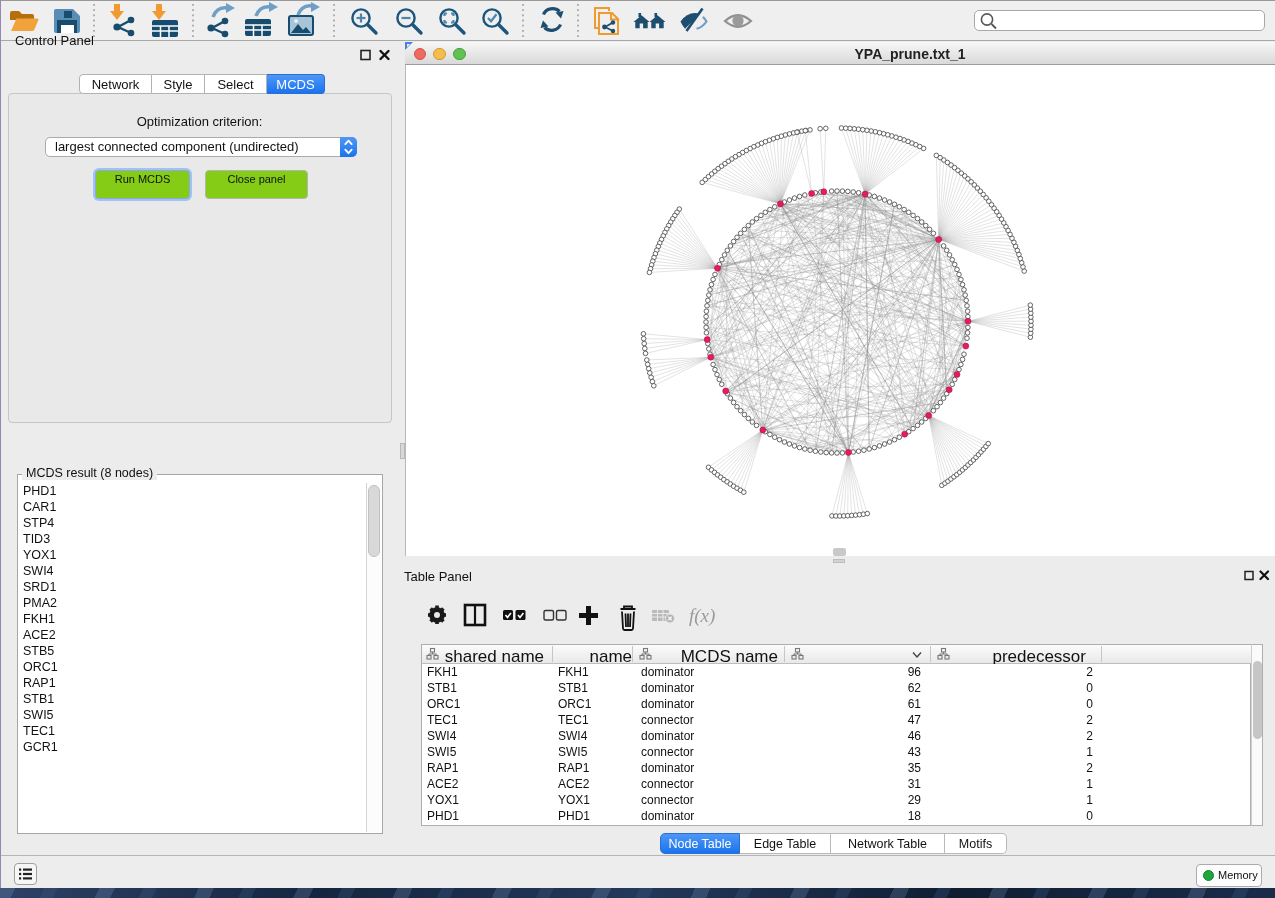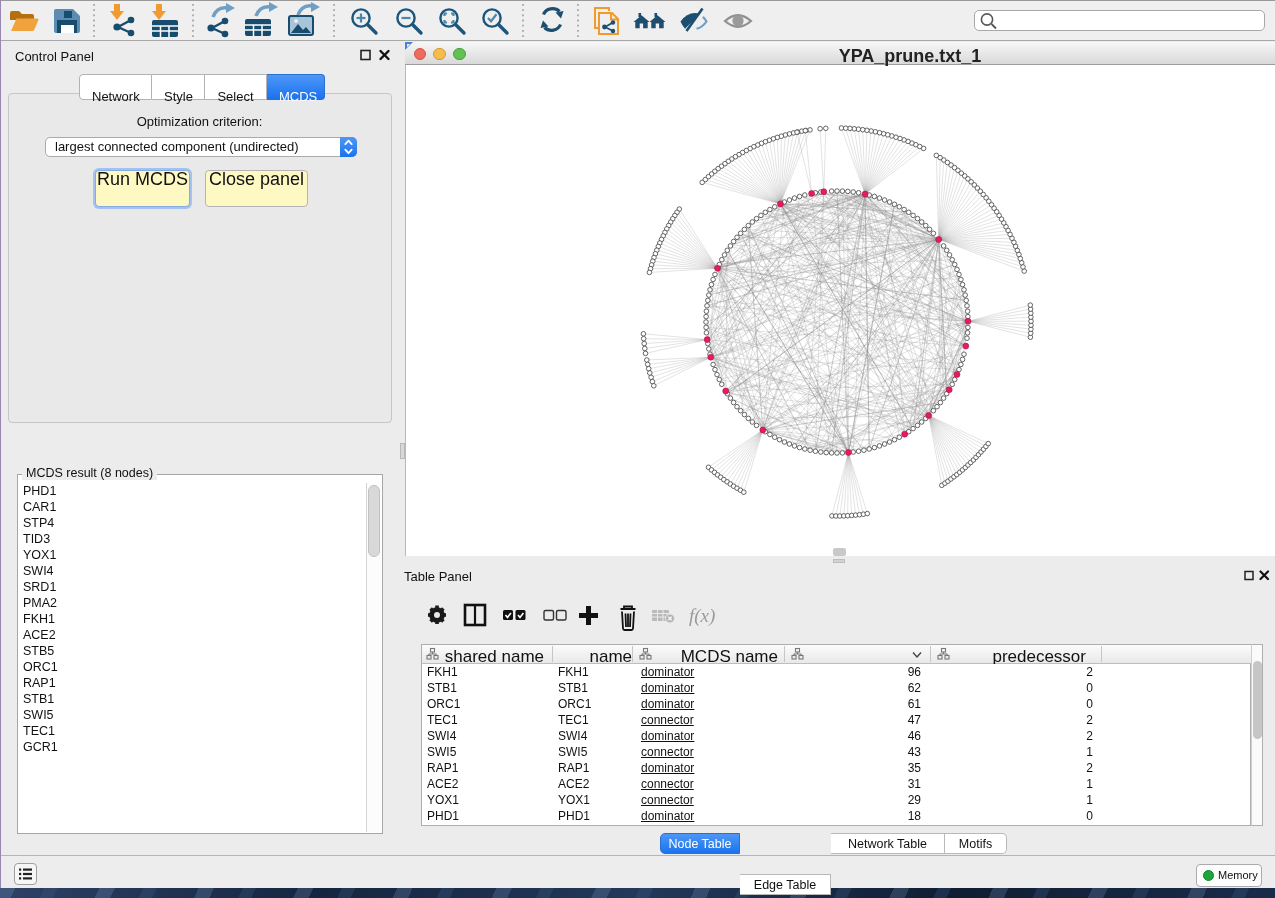--- a/index.html
+++ b/index.html
@@ -9,55 +9,55 @@
 #page { position:relative; width:1275px; height:898px; }
 
 #toolbar { left:0; top:0; width:1275px; height:41px; background:#efefef;
   border-top:1px solid #9a9a9a; border-bottom:1px solid #a8a8a8; }
 #searchbox { position:absolute; left:974px; top:10px; width:291px; height:21px;
   background:#fff; border:1px solid #a8a8a8; border-radius:5px; }
 
 #cpanel { left:1px; top:42px; width:399px; height:813px; background:#ececec; }
 .tabs { position:absolute; left:79px; top:74px; height:20px; display:flex; z-index:3; }
 .tab { height:20px; line-height:19px; font-size:13px; color:#111; text-align:center;
-  background:#fff; border:1px solid #b3b3b3; border-left:none; padding:12px; }
+  background:#fff; border:1px solid #b3b3b3; border-left:none; padding:0; }
 .tab.first { border-left:1px solid #b3b3b3; border-radius:4px 0 0 4px; }
 .tab.last { border-radius:0 4px 4px 0; }
 .tab.sel { background:linear-gradient(#4f97f7,#1a73ee); color:#fff; border-color:#2a6fd4; }
 #tabpane { left:8px; top:93px; width:384px; height:330px; background:#e9e9e9;
   border:1px solid #c6c6c6; border-radius:4px; }
 #optlabel { left:0; top:114px; width:399px; text-align:center; font-size:13px; color:#111; }
 #combo { left:45px; top:137px; width:312px; height:20px; background:#fff;
   border:1px solid #ababab; border-radius:5px; font-size:13px; color:#111;
   line-height:18px; padding-left:9px; }
 #combo .step { position:absolute; right:-1px; top:-1px; width:17px; height:20px;
   background:linear-gradient(#4f97f7,#1a73ee); border-radius:0 5px 5px 0; }
-.btn { position:absolute; height:37px; background:#fef9c3; border:1px solid #b4b4b4;
-  border-radius:4px; font-size:18px; color:#111; text-align:center; line-height:17px; }
+.btn { position:absolute; height:29px; background:#84cc16; border:1px solid #b4b4b4;
+  border-radius:4px; font-size:11px; color:#111; text-align:center; line-height:17px; }
 #runbtn { left:95px; top:170px; width:95px;
   box-shadow:0 0 0 2px rgba(116,166,248,.6); border-color:#85abe0; }
 #closebtn { left:205px; top:170px; width:103px; }
 #fieldset { left:17px; top:474px; width:366px; height:360px;
   border:1px solid #a6a6a6; background:#fff; }
 #legend { left:22px; top:466px; font-size:12.5px; color:#111; background:#ececec;
   padding:0 4px; z-index:2; }
 #mlist { left:19px; top:483px; width:346px; height:349px; background:#fff;
   font-size:12.5px; color:#111; line-height:16px; padding-left:4px; }
 #mscroll { left:366px; top:483px; width:15px; height:349px; border-left:1px solid #d4d4d4; background:#fcfcfc; }
 #mthumb { left:368px; top:485px; width:12px; height:72px; background:#d9d9d9; border:1px solid #c2c2c2; border-radius:6px; }
 
 #vsplit { left:400px; top:42px; width:5px; height:813px; background:#ececec; }
 #vshandle { left:400px; top:443px; width:5px; height:16px; background:#d8d8d8; border:1px solid #b9b9b9; }
 
 #netframe { left:405px; top:42px; width:870px; height:514px; background:#fff;
   border-left:1px solid #b9b9b9; }
 #nettitle { left:405px; top:42px; width:870px; height:23px;
   background:linear-gradient(#f7f7f7,#d9d9d9); border-bottom:1px solid #9c9c9c; }
 .light { position:absolute; top:47.5px; width:12.5px; height:12.5px; border-radius:50%; }
-#nettext { left:700px; top:46px; width:420px; text-align:center; font-size:18px;
+#nettext { left:700px; top:46px; width:420px; text-align:center; font-size:14px;
   font-weight:700; color:#222; }
 #hscrollthumb { left:833px; top:548px; width:13px; height:8px; background:#c9c9c9; border-radius:2px; }
 
 #tpanel { left:405px; top:556px; width:870px; height:299px; background:#ececec; }
 #ttable { left:421px; top:644px; width:830px; height:182px; background:#fff;
   border:1px solid #aeaeae; }
 #thead { left:421px; top:644px; width:842px; height:20px;
   background:linear-gradient(#fbfbfb,#e9e9e9); border:1px solid #aeaeae; border-bottom:1px solid #bdbdbd; }
 .hsep { position:absolute; top:646px; height:16px; width:1px; background:#c6c6c6; }
 .hlabel { position:absolute; top:647px; font-size:17px; color:#111; text-align:right; }
@@ -202,21 +202,21 @@
  <line x1="702.5" y1="8.5" x2="686.5" y2="31" stroke="#1d4e70" stroke-width="2.6"></line>
 
  <path d="M725,21 q13,-11.5 26,0 q-13,11.5 -26,0 z" fill="none" stroke="#8f8f8f" stroke-width="2.2"></path>
  <circle cx="738" cy="20.8" r="5.6" fill="#9a9a9a"></circle>
 
  <circle cx="987" cy="19.5" r="5.6" fill="none" stroke="#555" stroke-width="1.6"></circle>
  <line x1="991.5" y1="24" x2="996" y2="28.5" stroke="#555" stroke-width="1.8"></line>
 </svg>
 
 <div id="cpanel" class="abs"></div>
-<div class="abs" style="left:15px;top:49px;font-size:13px;color:#111;text-align:center;">Control Panel</div>
+<div class="abs" style="left:15px;top:33px;font-size:13px;color:#111;text-align:center;">Control Panel</div>
 <svg class="abs" style="left:358px;top:49px" width="36" height="12">
  <rect x="3" y="1.5" width="9" height="9" fill="none" stroke="#222" stroke-width="1.6"></rect>
  <g stroke="#111" stroke-width="2.4" stroke-linecap="round">
         <line x1="22.5" y1="2" x2="30.5" y2="10"></line>
         <line x1="30.5" y1="2" x2="22.5" y2="10"></line>
       </g>
 </svg>
 <div id="tabpane" class="abs"></div>
 <div class="tabs">
  <div class="tab first" style="width:73px;">Network</div>
@@ -1222,28 +1222,28 @@
           <rect x="0" y="7.5" width="4" height="3.5"></rect>
           <rect x="7" y="7.5" width="4" height="3.5"></rect>
           <path d="M5.5,4 v2 M2,7.5 v-1.5 h7 v1.5"></path>
         </g>
  </g>
  <path d="M492,8.5 l4,4.5 4,-4.5" fill="none" stroke="#444" stroke-width="1.4"></path>
 </svg>
 <div id="ttable" class="abs" style="top:664px;height:162px;border-top:none;"></div>
 <div class="cell" style="left:427px;top:664px;line-height:16px;">FKH1<br>STB1<br>ORC1<br>TEC1<br>SWI4<br>SWI5<br>RAP1<br>ACE2<br>YOX1<br>PHD1</div>
 <div class="cell" style="left:558px;top:664px;line-height:16px;">FKH1<br>STB1<br>ORC1<br>TEC1<br>SWI4<br>SWI5<br>RAP1<br>ACE2<br>YOX1<br>PHD1</div>
-<div class="cell" style="left:641px;top:664px;line-height:16px;text-decoration:underline;">dominator<br>dominator<br>dominator<br>connector<br>dominator<br>connector<br>dominator<br>connector<br>connector<br>dominator</div>
+<div class="cell" style="left:641px;top:664px;line-height:16px;">dominator<br>dominator<br>dominator<br>connector<br>dominator<br>connector<br>dominator<br>connector<br>connector<br>dominator</div>
 <div class="cell" style="left:784px;top:664px;width:137px;text-align:right;line-height:16px;">96<br>62<br>61<br>47<br>46<br>43<br>35<br>31<br>29<br>18</div>
 <div class="cell" style="left:930px;top:664px;width:163px;text-align:right;line-height:16px;">2<br>0<br>0<br>2<br>2<br>1<br>2<br>1<br>1<br>0</div>
 <div id="tscroll" class="abs"></div>
 <div id="tthumb" class="abs"></div>
 <div class="btabs">
  <div class="btab sel first" style="width:80px;">Node Table</div>
- <div class="btab" style="width:91px;margin-top:41px;">Edge Table</div>
+ <div class="btab" style="width:91px;">Edge Table</div>
  <div class="btab" style="width:114px;">Network Table</div>
  <div class="btab last" style="width:62px;">Motifs</div>
 </div>
 
 <div id="statusbar" class="abs"></div>
 <div id="listbtn" class="abs"></div>
 <svg class="abs" style="left:14px;top:863px" width="23" height="22">
  <g fill="#222">
         <rect x="5" y="5.5" width="2.2" height="2.2"></rect>
         <rect x="5" y="9.9" width="2.2" height="2.2"></rect>

